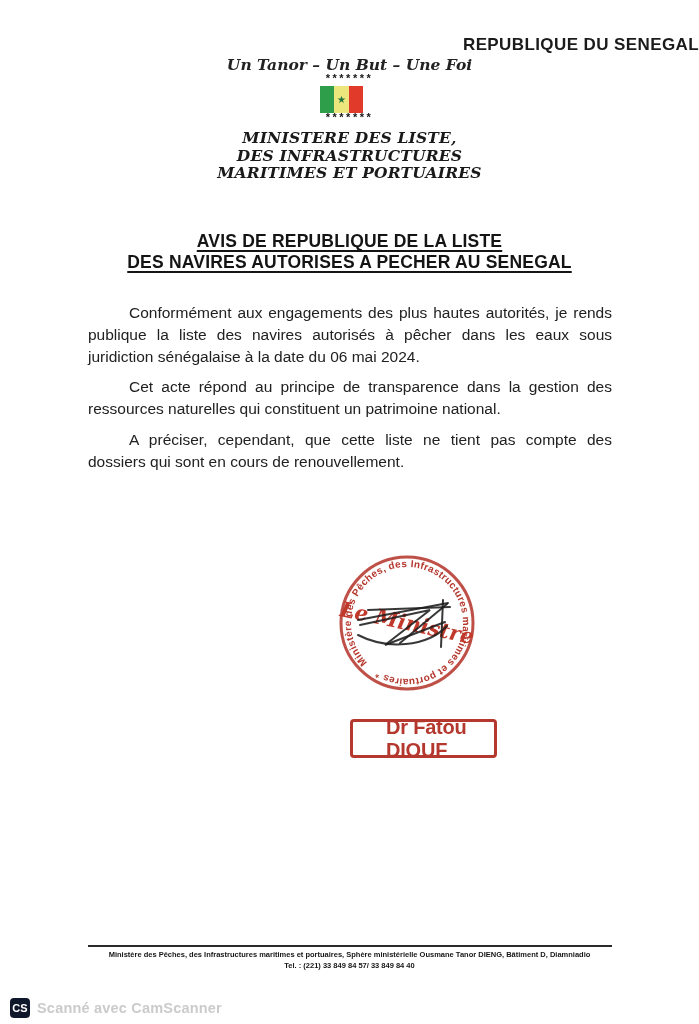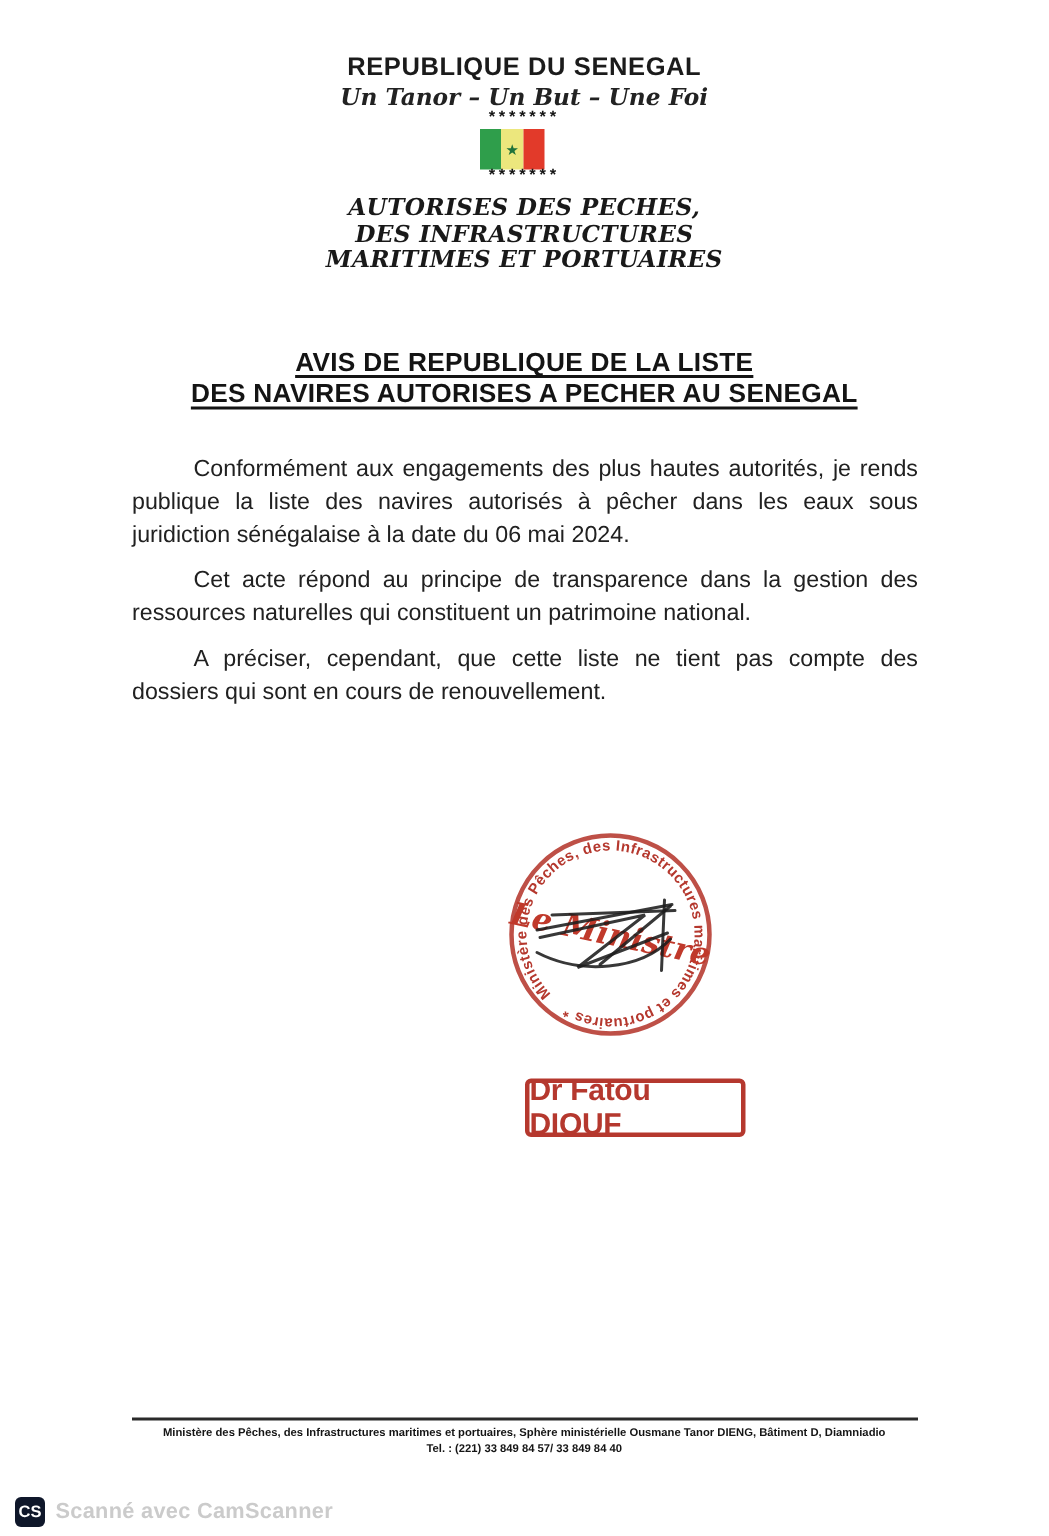--- a/index.html
+++ b/index.html
@@ -3,21 +3,21 @@
 <meta charset="utf-8">
 <style>
   html,body { margin:0; padding:0; background:#ffffff; }
   .page {
     position:relative; width:699px; height:1024px; background:#ffffff;
     font-family:"Liberation Sans", sans-serif; color:#1e1e1e; overflow:hidden;
     margin:0 auto;
   }
   .centered { position:absolute; left:0; right:0; text-align:center; }
 
-  .republic { top:35px; font-size:17px; font-weight:bold; letter-spacing:.4px; color:#1b1b1b; }
+  .republic { top:35px; font-size:17px; font-weight:bold; letter-spacing:.4px; color:#1b1b1b;text-align:right; }
   .motto { top:55px; font-family:"DejaVu Serif", serif; font-style:italic; font-weight:bold; font-size:15.5px; color:#222; }
   .stars { font-weight:bold; font-size:11px; letter-spacing:2.5px; color:#141414; }
   .stars-top { top:72px; }
   .stars-bottom { top:111px; }
 
   .flag { position:absolute; top:86px; left:320px; width:43px; height:27px; display:flex; }
   .flag .stripe { flex:1; position:relative; }
   .stripe.green { background:#2f9e4b; }
   .stripe.yellow { background:#ece77d; }
   .stripe.red { background:#e23a2a; }
@@ -35,21 +35,21 @@
   .body-text p { margin:0 0 9px 0; text-indent:41px; }
 
   .stamp-svg { position:absolute; left:337px; top:553px; }
   .ring-text { fill:#b5382e; font-family:"Liberation Sans", sans-serif; font-weight:bold; font-size:10px; letter-spacing:.3px; }
   .stamp-center { fill:#c0392b; font-family:"DejaVu Serif", serif; font-style:italic; font-weight:bold; font-size:21px; }
   .signature path { stroke:#1c1c1c; stroke-width:2; fill:none; stroke-linecap:round; opacity:.88; }
 
   .name-stamp { position:absolute; left:350px; top:719px; width:147px; height:39px;
     border:3px solid #b5382e; border-radius:4px; box-sizing:border-box;
     display:flex; align-items:center; justify-content:center;
-    color:#b5382e; font-weight:bold; font-size:20px; letter-spacing:-.2px; }
+    color:#b5382e; font-weight:bold; font-size:20px; letter-spacing:-.2px;padding-left:33px; }
 
   .footer-rule { position:absolute; top:945px; left:88px; width:524px; height:2px; background:#2a2a2a; }
   .footer-1 { top:950px; font-size:7.5px; font-weight:bold; color:#151515; }
   .footer-2 { top:961px; font-size:7.5px; font-weight:bold; color:#151515; }
 
   .camscanner { position:absolute; left:10px; top:998px; display:flex; align-items:center; gap:7px; }
   .cs-badge { width:20px; height:20px; background:#0f172a; color:#ffffff; border-radius:4px;
     font-weight:bold; font-size:11px; display:flex; align-items:center; justify-content:center; }
   .cs-text { color:#cbcbcb; font-size:14.5px; font-weight:600; letter-spacing:.2px; }
 </style>
@@ -66,21 +66,21 @@
     <div class="stripe green"></div>
     <div class="stripe yellow">
       <span class="star">★</span>
     </div>
     <div class="stripe red"></div>
   </div>
 
   <div class="centered stars stars-bottom">*******</div>
 
   <div class="centered ministry">
-    <div>AUTORISES DES PECHES,</div>
+    <div>MINISTERE DES LISTE,</div>
     <div>DES INFRASTRUCTURES</div>
     <div>MARITIMES ET PORTUAIRES</div>
   </div>
 
   <div class="centered doc-title">
     <div><span class="u">AVIS DE REPUBLIQUE DE LA LISTE</span></div>
     <div><span class="u">DES NAVIRES AUTORISES A PECHER AU SENEGAL</span></div>
   </div>
 
   <div class="body-text">

